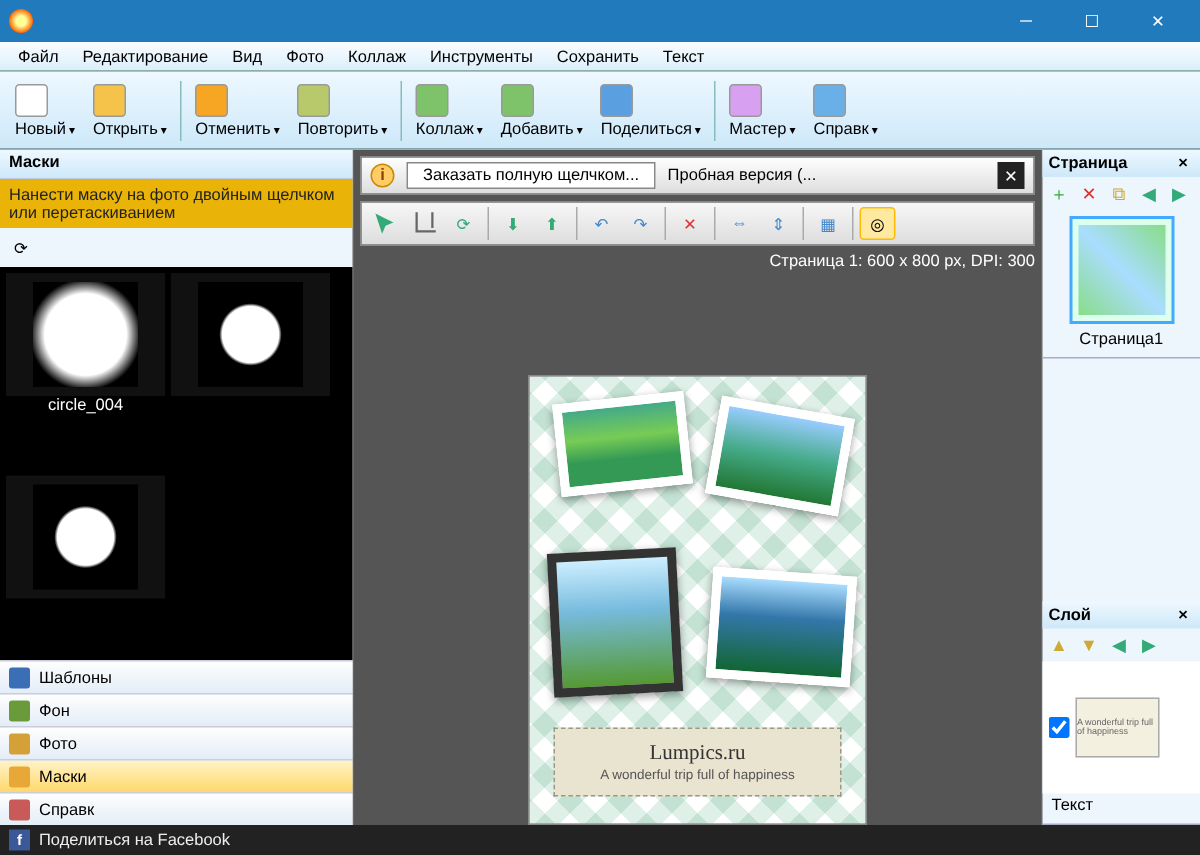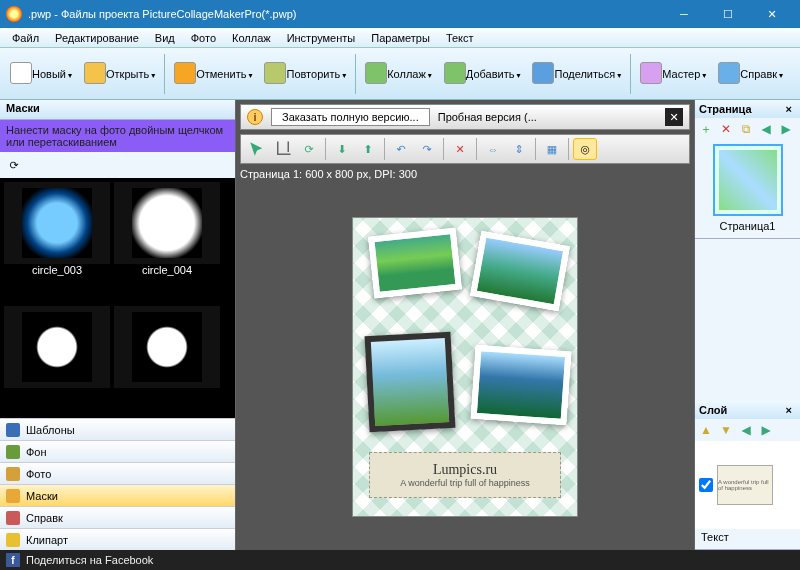--- a/index.html
+++ b/index.html
@@ -4,28 +4,28 @@
 <style>
 *{box-sizing:border-box;margin:0;padding:0;font-family:"Segoe UI",Tahoma,sans-serif;font-size:11px}
 body{width:800px;height:570px;background:#333;overflow:hidden}
 .titlebar{height:28px;background:#217abb;display:flex;align-items:center;padding:0 6px;color:#fff}
 .titlebar .icon{width:16px;height:16px;background:radial-gradient(circle,#ff9 30%,#f60 70%);border-radius:50%;margin-right:6px}
 .winbtns{margin-left:auto;display:flex}
 .winbtn{width:44px;height:22px;display:flex;align-items:center;justify-content:center;color:#fff;cursor:pointer}
 .menubar{height:20px;background:linear-gradient(#fafdff,#dbeefb);display:flex;align-items:center;padding:0 4px;border-bottom:1px solid #9cb}
 .menubar span{padding:2px 8px;cursor:pointer}
 .toolbar{height:52px;background:linear-gradient(#eef8ff,#cde8f9);display:flex;align-items:center;padding:0 4px;border-bottom:1px solid #8bb}
-.tbitem{display:flex;flex-direction:row;align-items:center;padding:3px 6px;cursor:pointer;border-radius:3px;min-width:48px}
+.tbitem{display:flex;flex-direction:column;align-items:flex-start;padding:3px 6px;cursor:pointer;border-radius:3px;min-width:48px}
 .tbicon{width:22px;height:22px;border-radius:3px;margin-bottom:2px}
 .tbsep{width:1px;height:40px;background:#8bb;margin:0 3px}
 .tbitem .dd{font-size:8px;margin-left:2px}
 .body{display:flex;height:450px}
 .left{width:236px;background:#eef6fd;display:flex;flex-direction:column;border-right:1px solid #666}
 .panelhdr{height:20px;background:linear-gradient(#eef8ff,#cde8f9);padding:2px 6px;font-weight:bold;border-bottom:1px solid #aac}
-.maskhint{padding:4px 6px;color:#222;background:#8b5cf6}
+.maskhint{padding:4px 6px;color:#222;background:#eab308}
 .allselect{margin:2px 4px;display:flex}
 .allselect select{flex:1;height:20px}
 .maskgrid{flex:1;background:#000;display:flex;flex-wrap:wrap;padding:4px;gap:4px;overflow:hidden}
 .maskcell{width:106px;text-align:center;color:#fff}
 .maskimg{width:106px;height:82px;background:#111;display:flex;align-items:center;justify-content:center}
 .maskimg .sh{width:70px;height:70px;background:radial-gradient(circle,#fff 55%,#000 75%)}
 .maskimg .sh.blue{background:radial-gradient(circle,#7cf 40%,#048 60%,#000 78%)}
 .maskimg .sh.flower{background:#000;position:relative}
 .maskimg .sh.flower::before{content:"";position:absolute;inset:0;background:radial-gradient(circle,#fff 38%,transparent 42%);border-radius:50%}
 .navlist{}
@@ -34,22 +34,22 @@
 .ni-icon{width:14px;height:14px;border-radius:2px}
 .center{flex:1;background:#555;display:flex;flex-direction:column;position:relative}
 .infobar{height:26px;background:linear-gradient(#fff,#ddd);display:flex;align-items:center;margin:4px;border:1px solid #888;gap:8px;padding:0 6px}
 .infobar .iicon{width:16px;height:16px;border-radius:50%;background:#fc6;border:1px solid #c80;display:flex;align-items:center;justify-content:center;font-weight:bold;color:#840}
 .infobar button{padding:2px 10px;background:#fff;border:1px solid #888;cursor:pointer}
 .infobar .x{margin-left:auto;width:18px;height:18px;background:#222;color:#fff;display:flex;align-items:center;justify-content:center;cursor:pointer}
 .eticons{height:30px;background:linear-gradient(#f7f7f7,#ddd);margin:0 4px;border:1px solid #888;display:flex;align-items:center;padding:0 4px;gap:2px}
 .eti{width:24px;height:22px;border:1px solid transparent;border-radius:3px;display:flex;align-items:center;justify-content:center;cursor:pointer}
 .eti.sel{border-color:#fb0;background:#ffe9a0}
 .etsep{width:1px;height:22px;background:#aaa;margin:0 2px}
-.pageinfo{color:#fff;text-align:left;padding:4px}
-.canvas{flex:1;display:flex;align-items:center;justify-content:center;overflow:hidden}
+.pageinfo{color:#fff;text-align:right;padding:4px}
+.canvas{flex:1;display:flex;align-items:flex-end;justify-content:center;overflow:hidden}
 .page{width:226px;height:300px;background:repeating-linear-gradient(45deg,#dff0e8 0 12px,#fff 12px 24px),repeating-linear-gradient(-45deg,#dff0e8 0 12px,#fff 12px 24px);background-blend-mode:multiply;border:1px solid #888;position:relative}
 .photo{position:absolute;background:linear-gradient(#4a8,#7c5 40%,#395 70%);border:6px solid #fff;box-shadow:0 2px 6px rgba(0,0,0,.4)}
 .p1{width:88px;height:62px;top:14px;left:18px;transform:rotate(-6deg)}
 .p2{width:90px;height:66px;top:20px;right:12px;transform:rotate(10deg);background:linear-gradient(#9cf,#4a8 50%,#273)}
 .p3{width:86px;height:96px;top:116px;left:14px;transform:rotate(-3deg);border:6px solid #333;background:linear-gradient(#cef,#7bd 40%,#593)}
 .p4{width:96px;height:74px;top:130px;right:8px;transform:rotate(4deg);background:linear-gradient(#adf,#37a 40%,#163)}
 .banner{position:absolute;bottom:18px;left:16px;right:16px;height:46px;background:#e8e4d0;border:1px dashed #998;display:flex;flex-direction:column;align-items:center;justify-content:center}
 .banner .t1{font-family:Georgia,serif;font-size:14px;color:#333}
 .banner .t2{font-size:9px;color:#555}
 .right{width:106px;background:#eef6fd;display:flex;flex-direction:column;border-left:1px solid #666}
@@ -67,36 +67,35 @@
 .layerthumb{width:56px;height:40px;border:1px solid #aaa;background:#f4f0e0;font-size:6px;display:flex;align-items:center;justify-content:center;color:#666}
 .statusbar{height:20px;background:#222;display:flex;align-items:center;color:#eee;padding:0 6px;gap:6px}
 .statusbar .fb{width:14px;height:14px;background:#3b5998;color:#fff;display:flex;align-items:center;justify-content:center;font-weight:bold;font-size:10px}
 svg{width:18px;height:18px}
 </style>
 </head>
 <body>
 
 <div class="titlebar">
   <div class="icon"></div>
-  <span>.pwp - Файлы проекта PictureCollageMakerPro(*.pwp)</span>
   <div class="winbtns">
     <div class="winbtn">─</div>
     <div class="winbtn">☐</div>
     <div class="winbtn">✕</div>
   </div>
 </div>
 
 <div class="menubar" id="menubar">
     <span style="">Файл</span>
     <span>Редактирование</span>
     <span>Вид</span>
     <span>Фото</span>
     <span>Коллаж</span>
     <span>Инструменты</span>
-    <span>Параметры</span>
+    <span>Сохранить</span>
     <span>Текст</span>
   </div>
 
 <div class="toolbar" id="toolbar">
     <div class="tbitem">
       <div class="tbicon" style="background: rgb(255, 255, 255); border: 1px solid rgb(153, 153, 153);"></div>
       <div>Новый<span class="dd">▾</span></div>
     </div>
     <div class="tbitem">
       <div class="tbicon" style="background: rgb(246, 195, 74); border: 1px solid rgb(153, 153, 153);"></div>
@@ -138,26 +137,20 @@
 <div class="body">
   <div class="left">
     <div class="panelhdr">Маски</div>
     <div class="maskhint">Нанести маску на фото двойным щелчком или перетаскиванием</div>
     <div class="allselect">
       <div class="eti" style="width:20px">⟳</div>
     </div>
     <div class="maskgrid">
       <div class="maskcell">
         <div class="maskimg">
-            <div class="sh blue"></div>
-          </div>
-        <div>circle_003</div>
-      </div>
-      <div class="maskcell">
-        <div class="maskimg">
             <div class="sh"></div>
           </div>
         <div>circle_004</div>
       </div>
       <div class="maskcell">
         <div class="maskimg">
             <div class="sh flower"></div>
           </div>
       </div>
       <div class="maskcell">
@@ -180,31 +173,27 @@
           <span>Фото</span>
         </div>
         <div class="navitem active">
           <div class="ni-icon" style="background: rgb(232, 168, 56);"></div>
           <span>Маски</span>
         </div>
         <div class="navitem">
           <div class="ni-icon" style="background: rgb(200, 90, 90);"></div>
           <span>Справк</span>
         </div>
-        <div class="navitem">
-          <div class="ni-icon" style="background: rgb(232, 192, 48);"></div>
-          <span>Клипарт</span>
-        </div>
       </div>
   </div>
 
   <div class="center">
     <div class="infobar">
       <div class="iicon">i</div>
-      <button>Заказать полную версию...</button>
+      <button>Заказать полную щелчком...</button>
       <span>Пробная версия (...</span>
       <div class="x">✕</div>
     </div>
     <div class="eticons">
       <div class="eti">
           <svg viewBox="0 0 24 24">
             <path fill="#3a7" d="M3 3l6 18 3-7 7-3z"></path>
           </svg>
         </div>
       <div class="eti">

